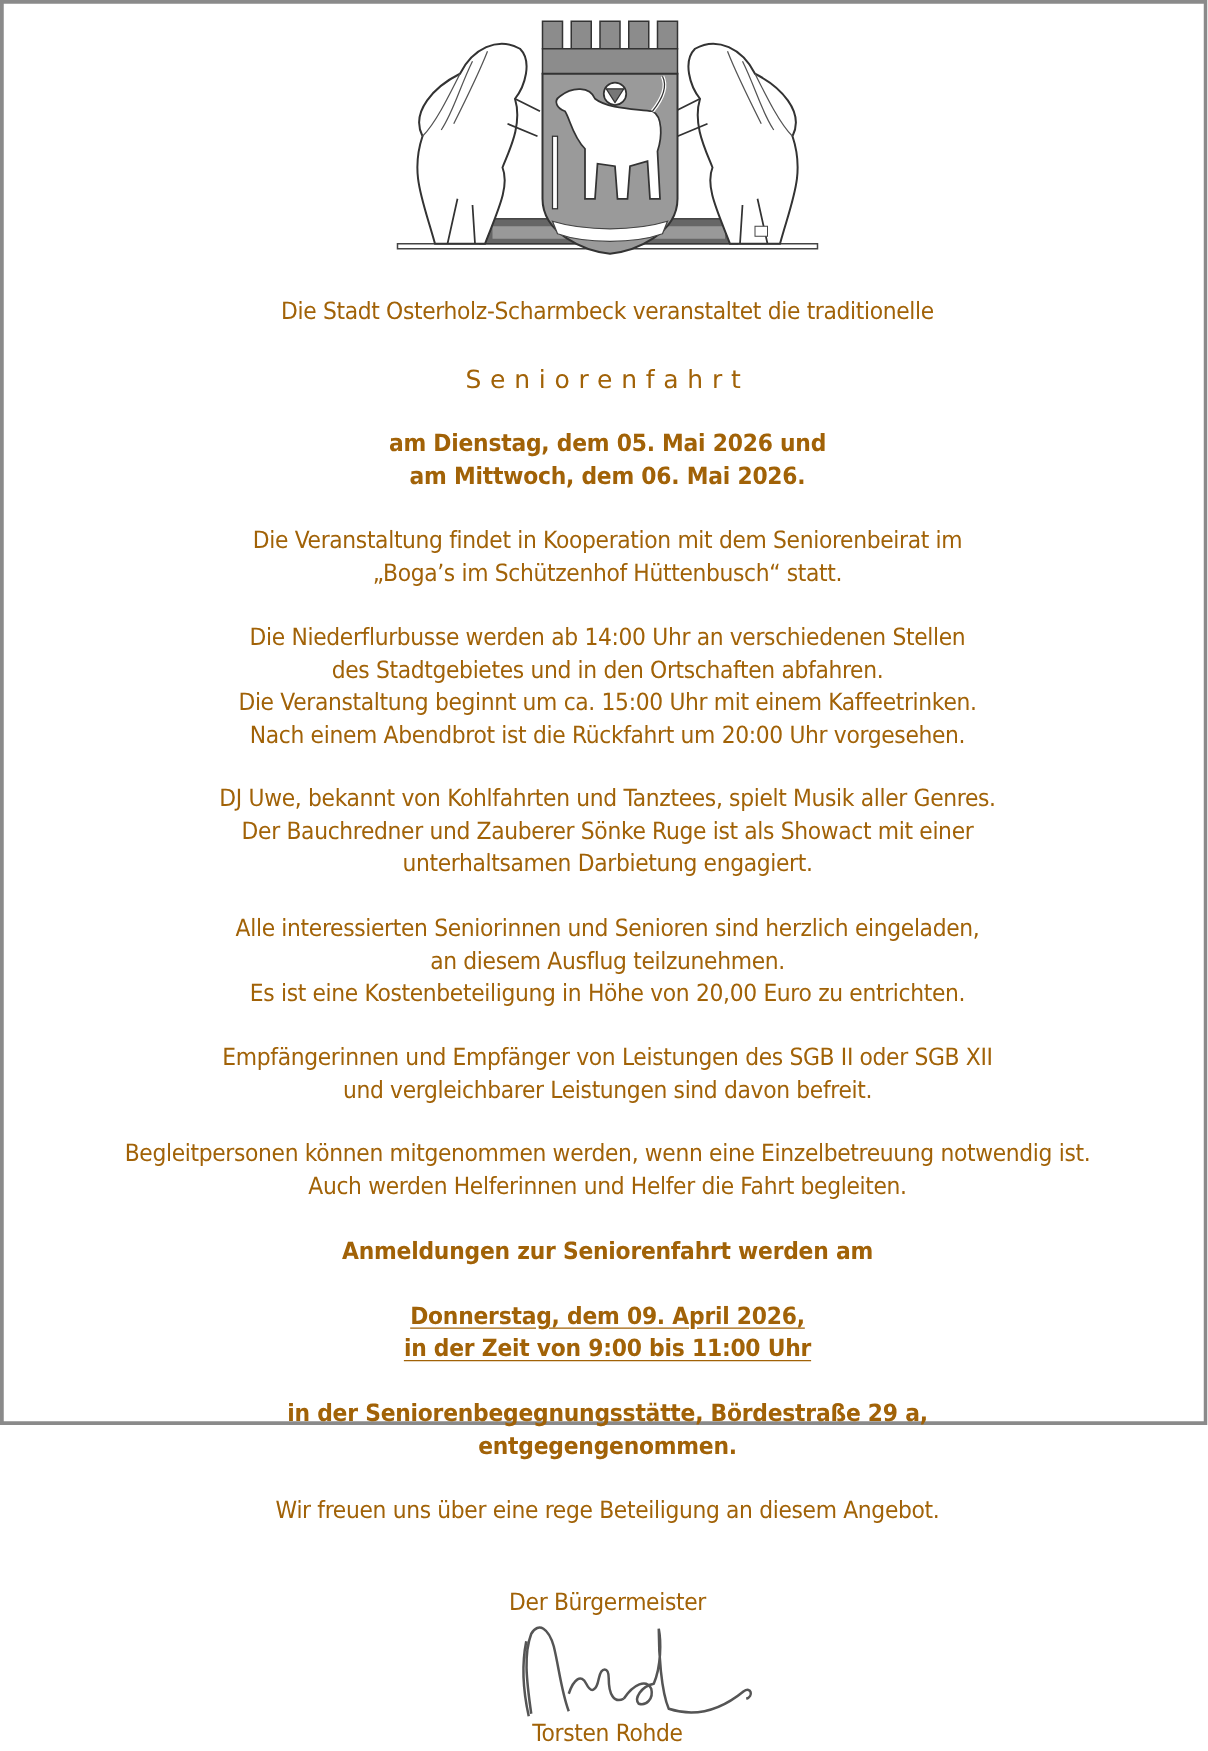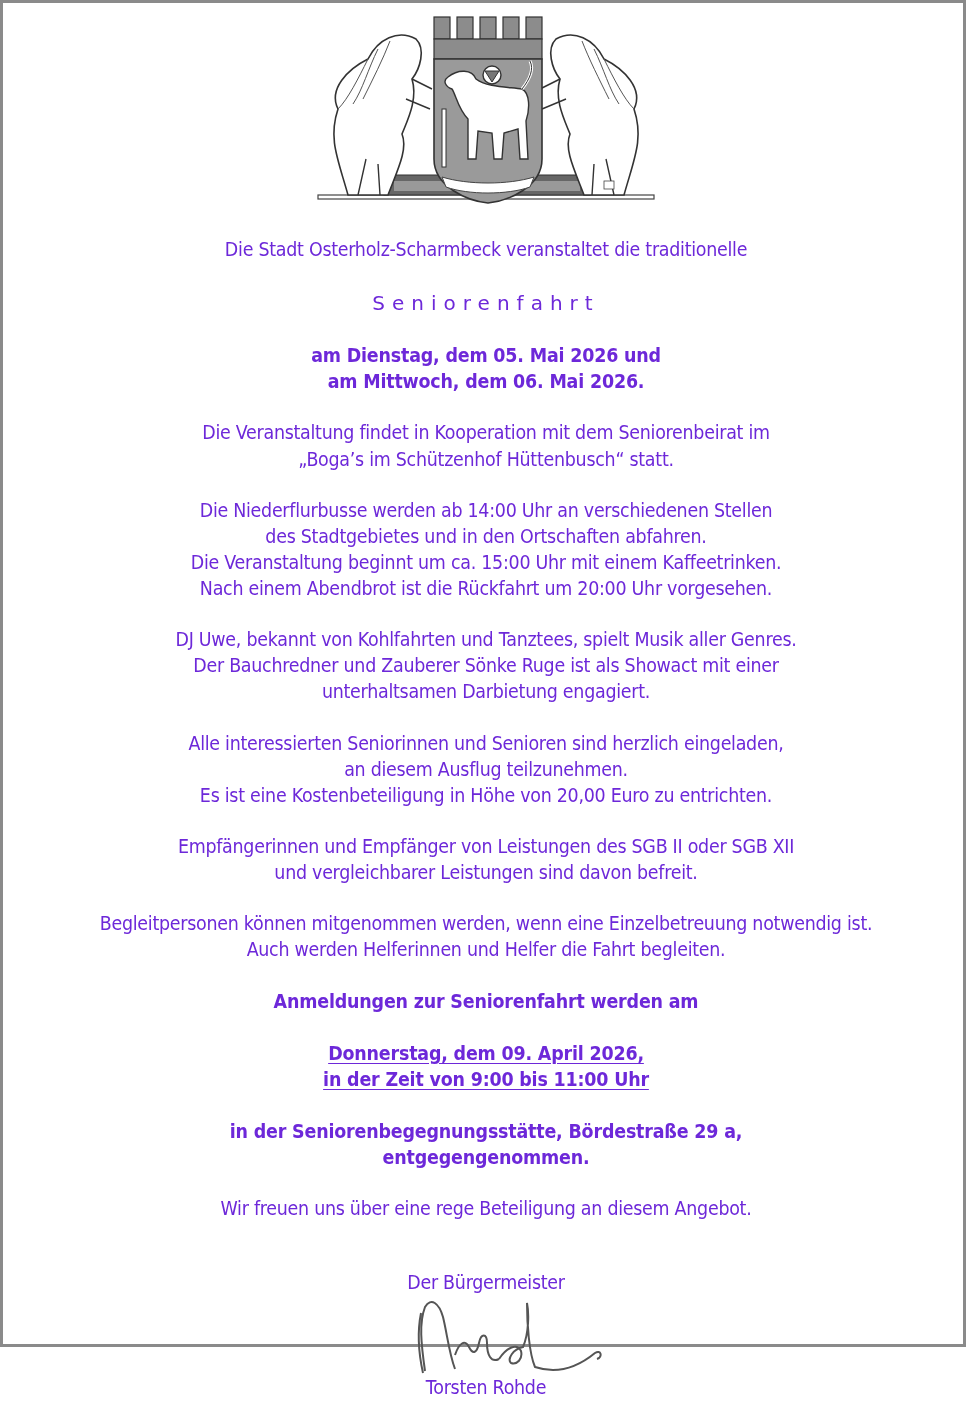--- a/index.html
+++ b/index.html
@@ -1,23 +1,23 @@
 <!DOCTYPE html>
 <html><head>
   <meta charset="utf-8">
   <style>
     html, body { margin: 0; padding: 0; background: #ffffff; }
     body { width: 966px; height: 1401px; overflow: hidden; }
     .page {
       position: relative;
-      width: 966px; height: 1347px;
+      width: 966px; height: 1140px;
       box-sizing: border-box;
       border: 3px solid #8a8a8a;
       background: #ffffff;
-      color: #6d28d9;
+      color: #a16207;
       font-family: "DejaVu Sans", "Liberation Sans", sans-serif;
     }
     .crest {
       position: absolute; left: 305px; top: 6px; width: 356px; height: 196px;
     }
     .line {
       position: absolute; left: 0; width: 966px; text-align: center;
       font-size: 19px; line-height: 26px; white-space: nowrap;
       letter-spacing: -0.3px;
       transform: scaleX(0.92);

